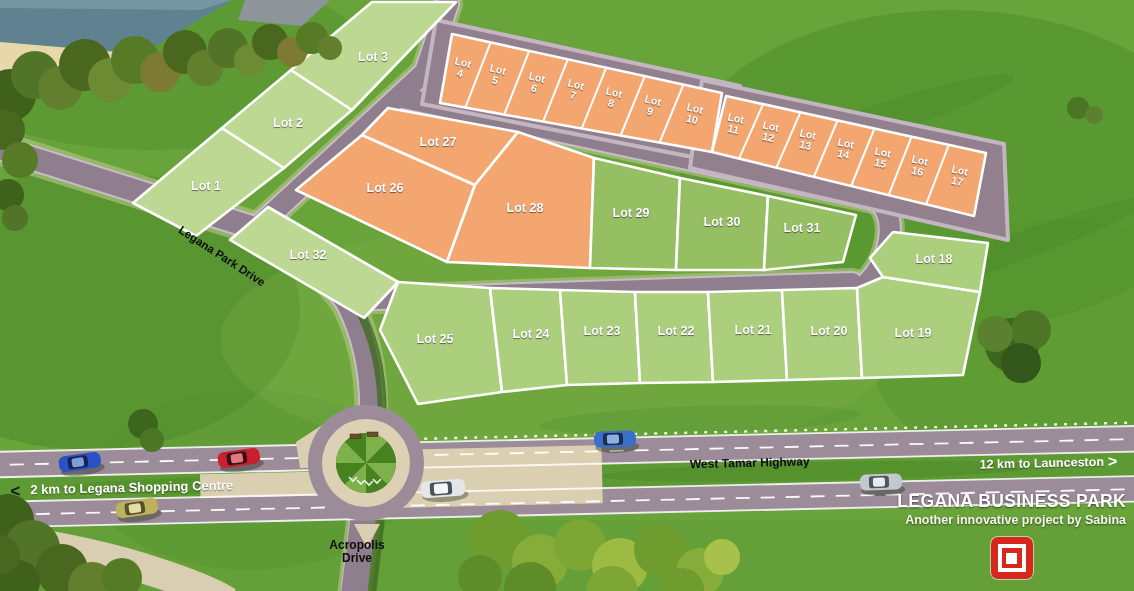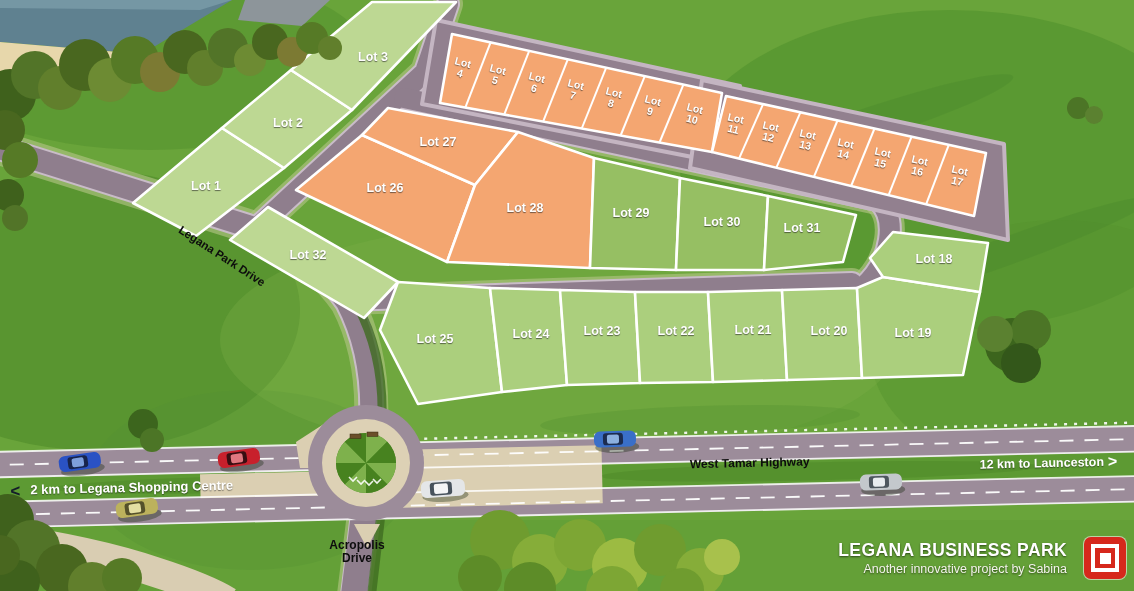--- a/index.html
+++ b/index.html
@@ -8,25 +8,25 @@
   svg text{font-family:"Liberation Sans",sans-serif;}
   .lot{stroke:#ffffff;stroke-width:2.6;stroke-linejoin:round;}
   .lot-label{fill:#fff;font-weight:bold;font-size:12.5px;text-anchor:middle;
              text-shadow:0 1px 1px rgba(30,30,30,.6);}
   .lot-label-sm{fill:#fff;font-weight:bold;font-size:10.5px;text-anchor:middle;
              text-shadow:0 1px 1px rgba(30,30,30,.6);}
   .road-label{fill:#0d0d0d;font-weight:bold;font-size:11.5px;text-anchor:middle;}
   .dir-label{fill:#ffffff;font-weight:bold;font-size:13px;
              text-shadow:0 1px 1px rgba(20,20,20,.5);}
   .divider{stroke:#ffffff;stroke-width:2;}
-  .brand{position:absolute;right:8px;bottom:12px;display:flex;align-items:center;gap:17px;}
+  .brand{position:absolute;right:8px;bottom:12px;display:flex;align-items:center;gap:10px;flex-direction:column;}
   .brand-text{text-align:right;color:#fff;}
   .brand-title{font-size:17.5px;font-weight:bold;letter-spacing:.4px;
                text-shadow:0 1px 2px rgba(0,0,0,.55);}
-  .brand-sub{font-size:12.5px;font-weight:normal;margin-top:1px;color:#f4f4ec;
+  .brand-sub{font-size:12.5px;font-weight:bold;margin-top:1px;color:#f4f4ec;
              text-shadow:0 1px 2px rgba(0,0,0,.55);}
   .brand-logo{width:42px;height:42px;background:#d6281c;border-radius:7px;
               box-shadow:0 0 0 1px rgba(255,255,255,.55);}
   .brand-ring{width:28px;height:28px;margin:7px;border:4.5px solid #fff;box-sizing:border-box;
               display:flex;align-items:center;justify-content:center;}
   .brand-dot{width:11px;height:11px;background:#fff;}
 </style>
 </head>
 <body>
 

